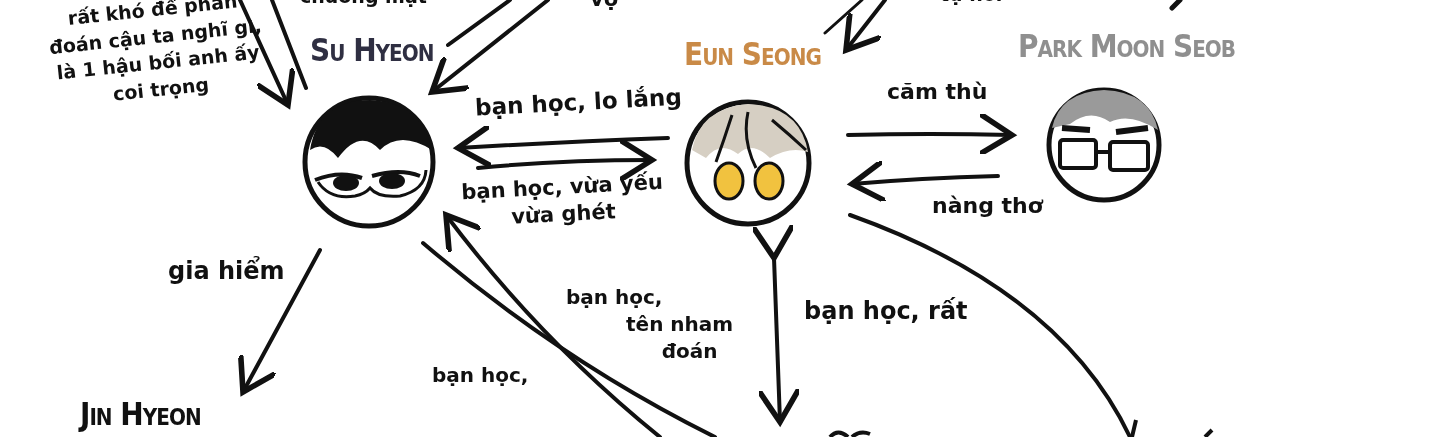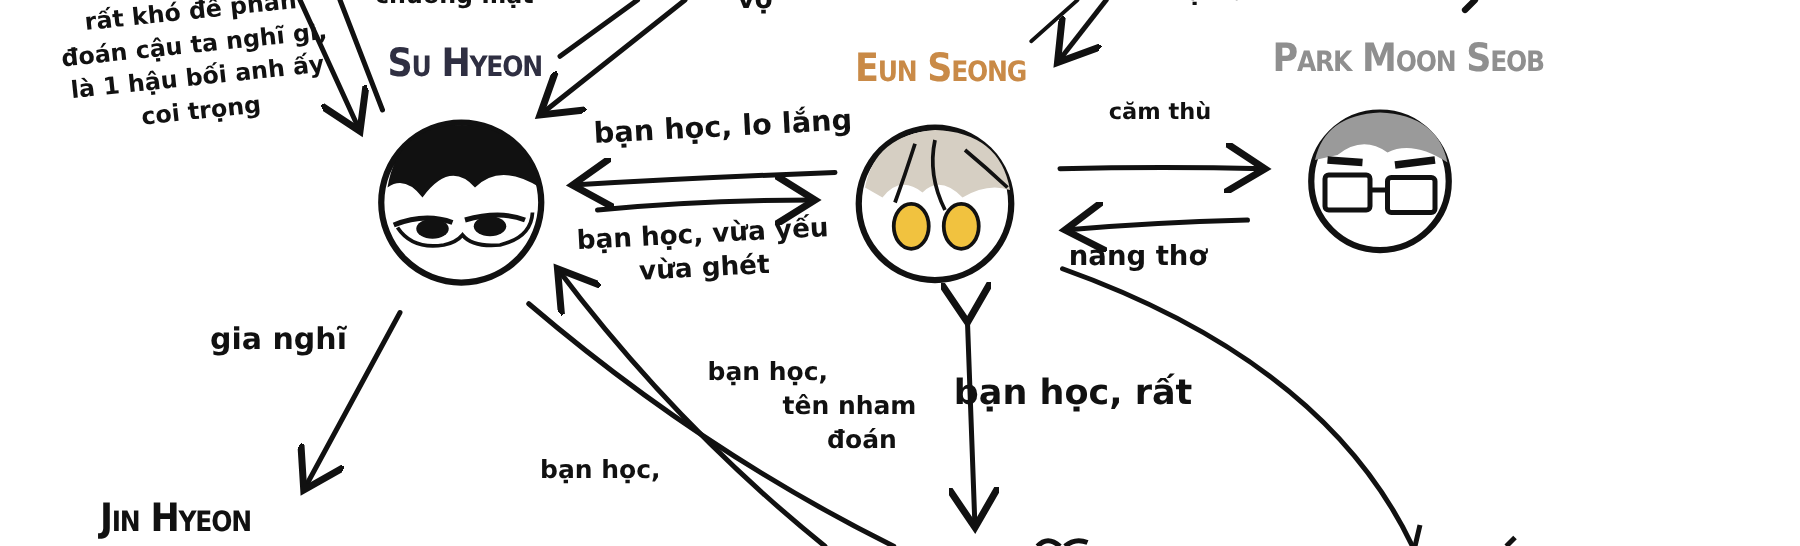--- a/index.html
+++ b/index.html
@@ -113,30 +113,30 @@
   <div class="lbl" style="left:300px; top:-16px; font-size:19px;">chương mặt</div>
   <div class="lbl" style="left:590px; top:-14px; font-size:21px;">vợ</div>
   <div class="lbl" style="left:940px; top:-18px; font-size:19px;">tự hơi</div>
 
   <div class="lbl rot-s" style="left:475px; top:88px; font-size:23px;">bạn học, lo lắng</div>
   <div class="lbl rot-s" style="left:462px; top:174px; font-size:21px;">
     <span>bạn học, vừa yếu</span>
     <span>vừa ghét</span>
   </div>
 
-  <div class="lbl" style="left:887px; top:78px; font-size:18px;">căm thù</div>
-  <div class="lbl" style="left:855px; top:192px; font-size:22px;">nàng thơ</div>
+  <div class="lbl" style="left:887px; top:78px; font-size:22px;">căm thù</div>
+  <div class="lbl" style="left:932px; top:192px; font-size:22px;">nàng thơ</div>
 
-  <div class="lbl" style="left:168px; top:256px; font-size:24px;">gia nghĩ</div>
+  <div class="lbl" style="left:168px; top:256px; font-size:24px;">gia hiểm</div>
 
   <div class="lbl" style="left:566px; top:284px; font-size:20px; line-height:1.35;">
     <span style="text-align:left;">bạn học,</span>
     <span style="padding-left:60px;">tên nham</span>
     <span style="padding-left:80px;">đoán</span>
   </div>
   <div class="lbl" style="left:432px; top:360px; font-size:20px; line-height:1.5; text-align:left;">
     <span>bạn học,</span>
   </div>
 
-  <div class="lbl" style="left:763px; top:294px; font-size:28px; line-height:1.45;">
+  <div class="lbl" style="left:804px; top:294px; font-size:24px; line-height:1.45;">
     <span>bạn học, rất</span>
   </div>
 </div>
 
 </body></html>

